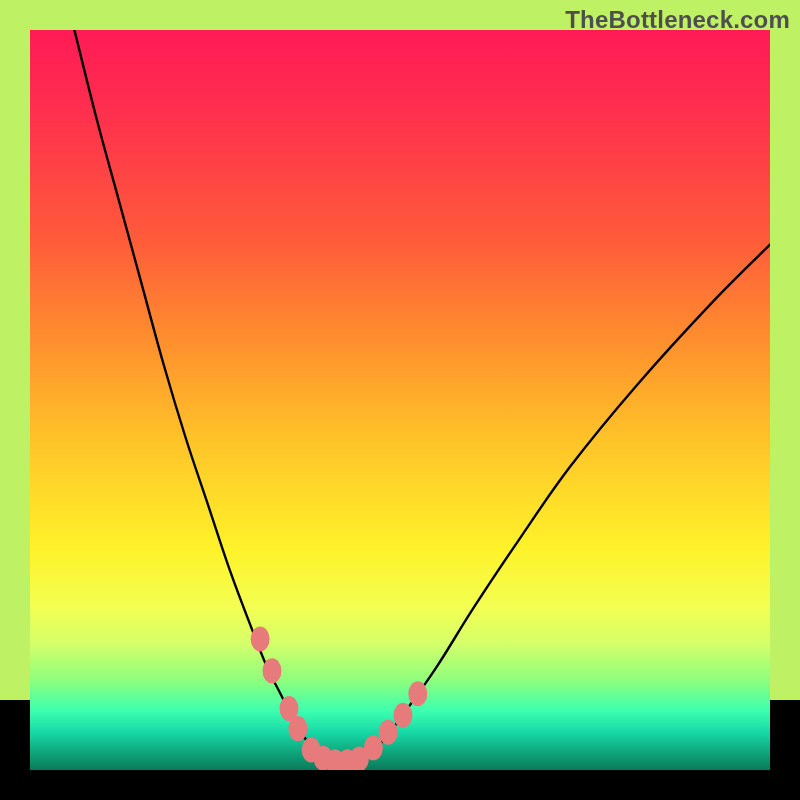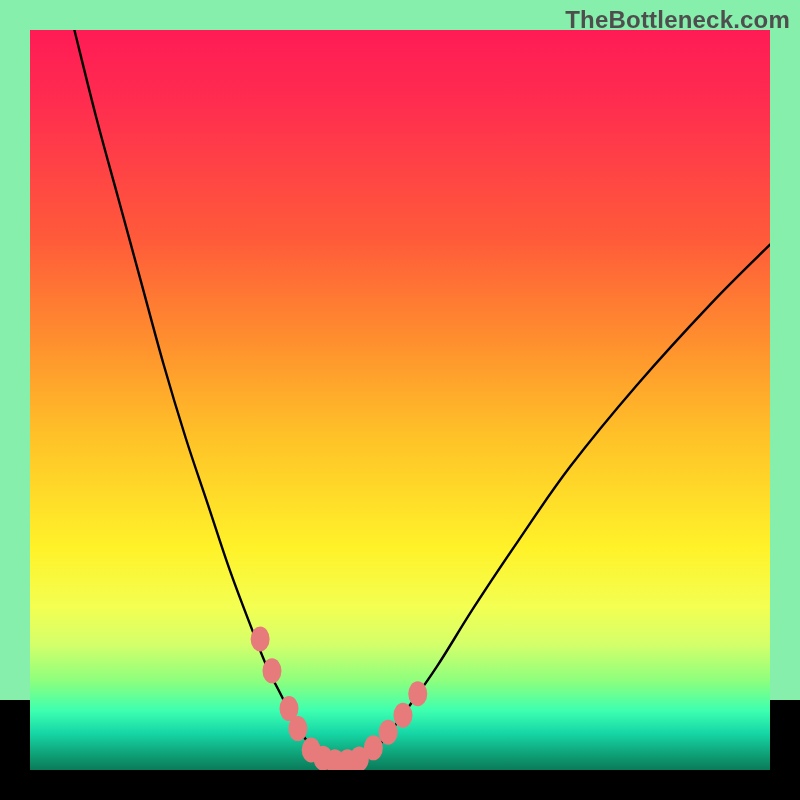--- a/index.html
+++ b/index.html
@@ -8,21 +8,21 @@
     width: 800px;
     height: 800px;
     overflow: hidden;
     background: #000;
     font-family: Arial, Helvetica, sans-serif;
   }
   .frame {
     position: relative;
     width: 800px;
     height: 700px;
-    background: #86efac;
+    background: #bef264;
   }
   .watermark {
     position: absolute;
     top: 6px;
     right: 10px;
     color: #4f4e4e;
     font-size: 24px;
     font-weight: 600;
     letter-spacing: 0.2px;
     z-index: 5;

